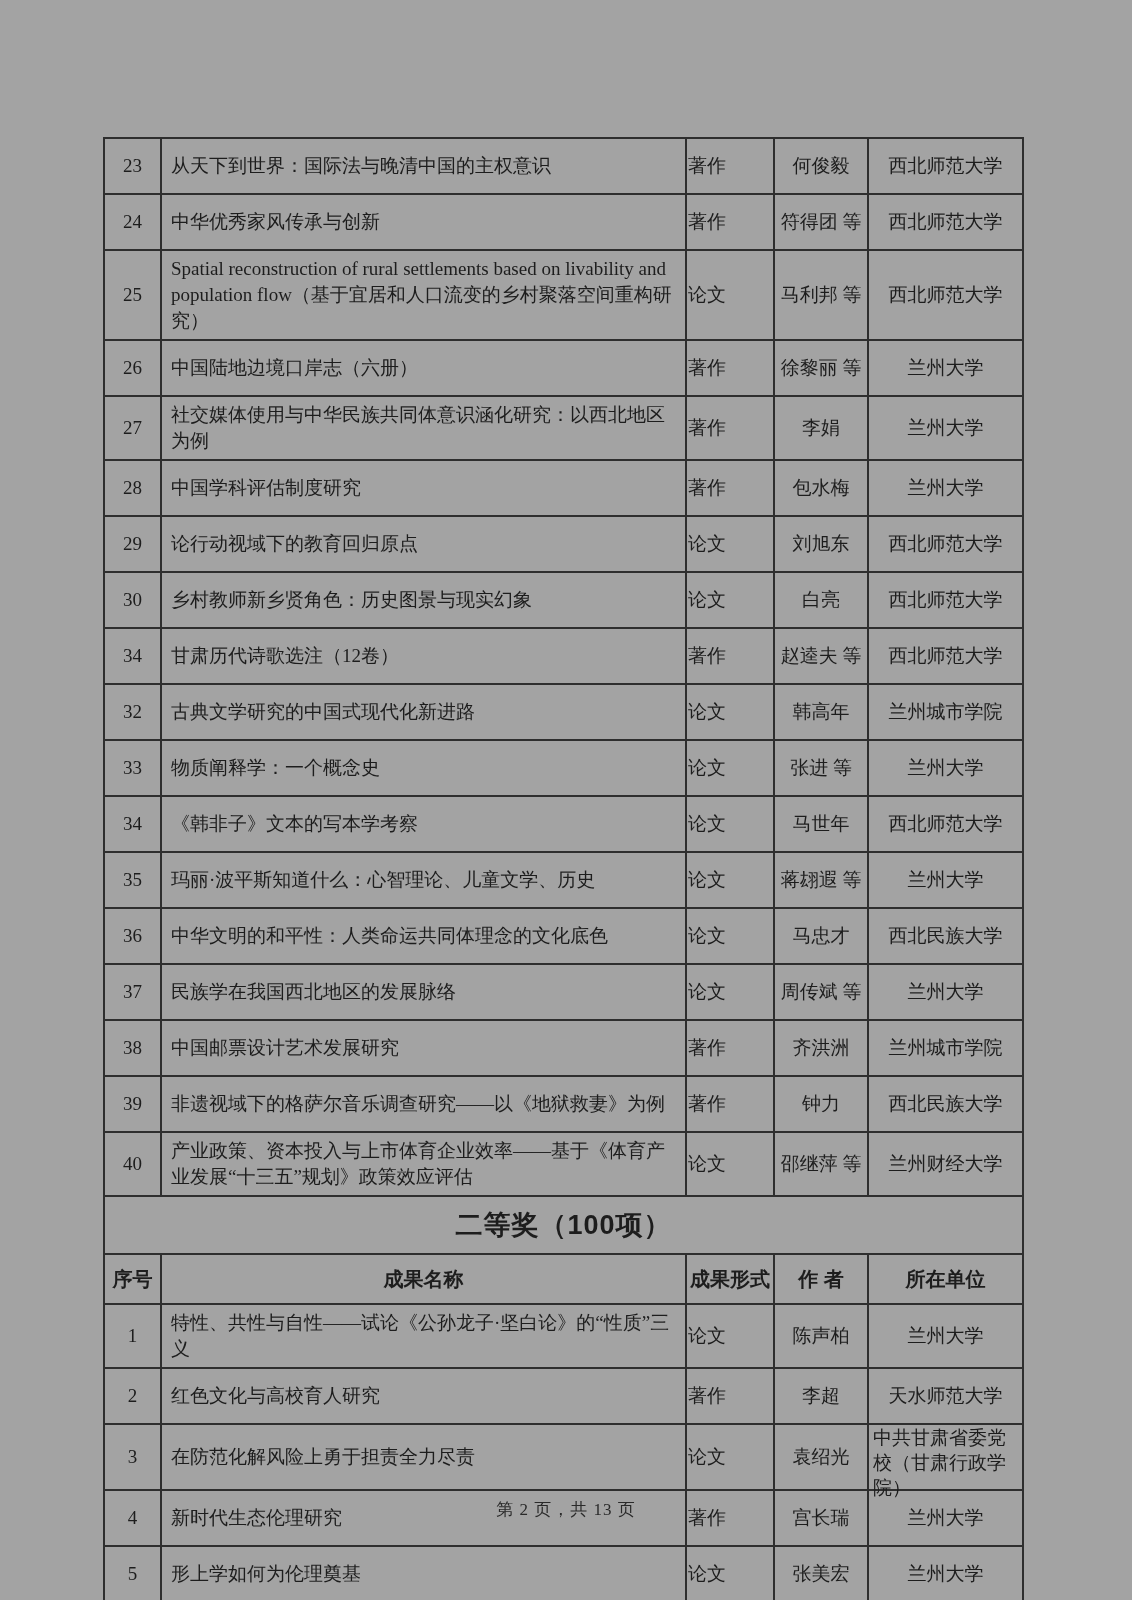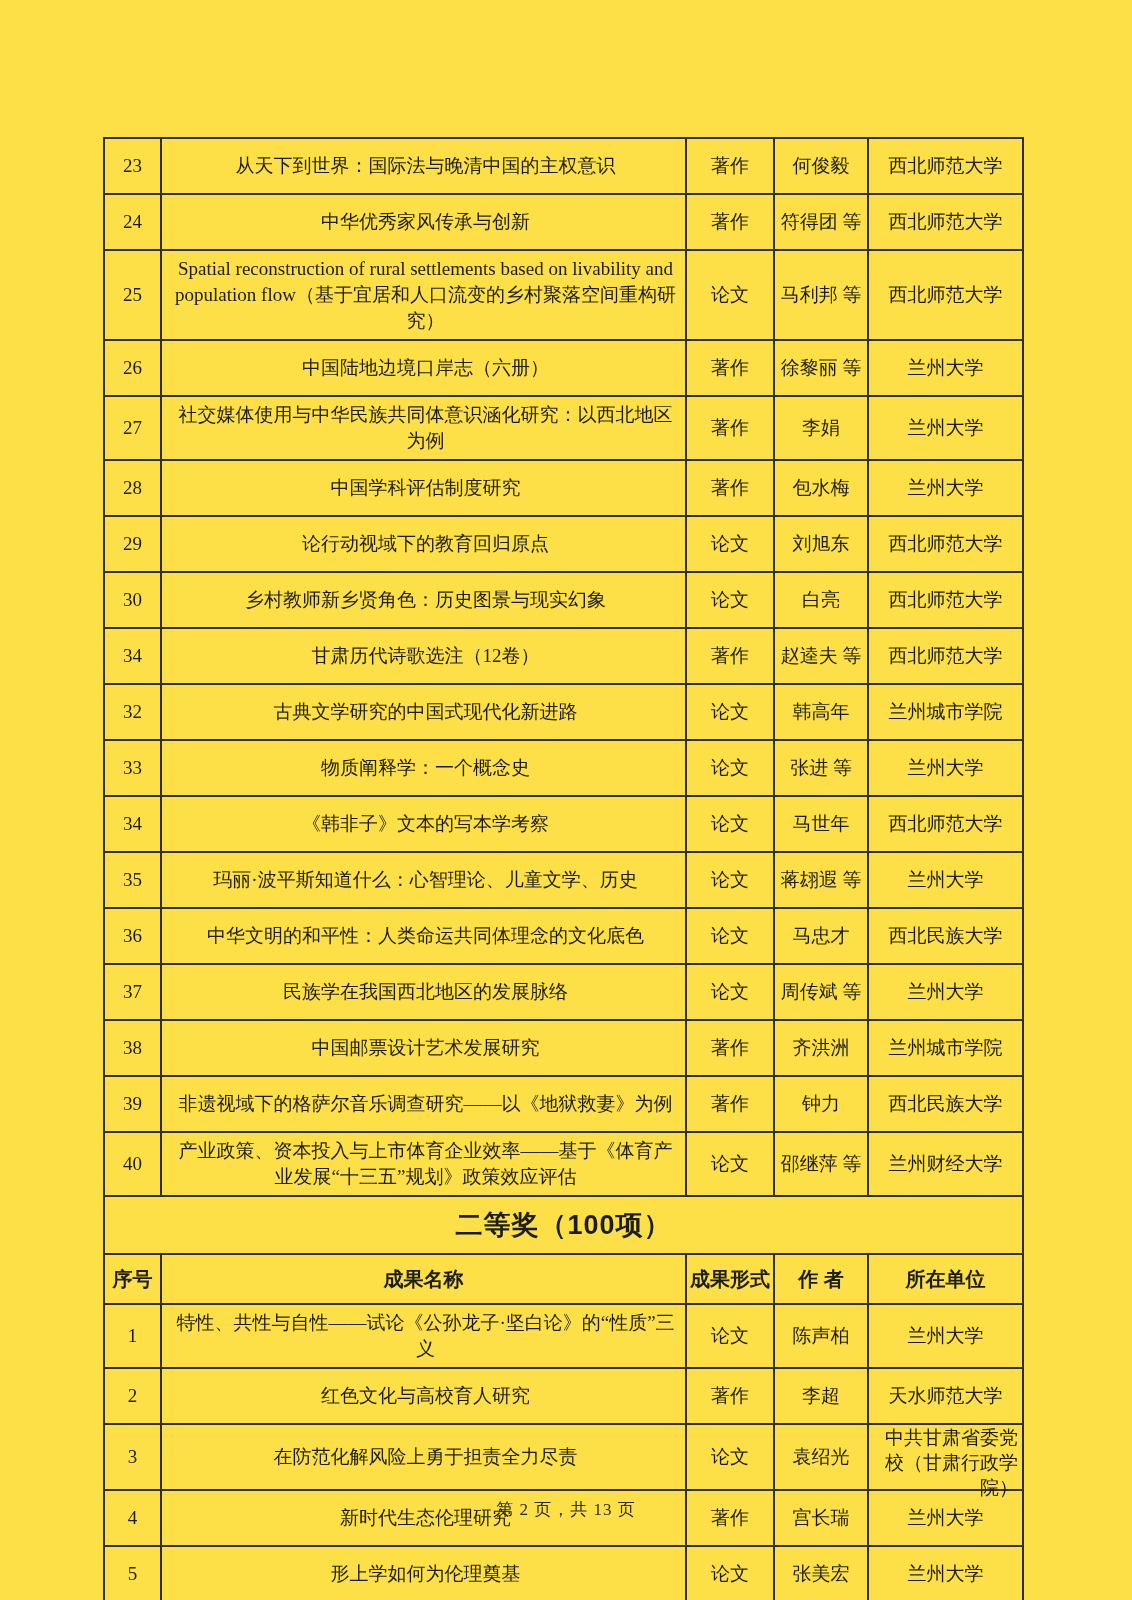--- a/index.html
+++ b/index.html
@@ -3,38 +3,38 @@
 <meta charset="utf-8">
 <style>
   html,body { margin:0; padding:0; }
   body {
     width:1132px; height:1600px;
     background:#ffffff;
     font-family:"Liberation Serif","DejaVu Serif",serif;
     color:#1d1d1d;
     position:relative;
   }
-  .sheet { position:absolute; inset:0; background:#fde047;padding-left:48px; }
+  .sheet { position:absolute; inset:0; background:#a3a3a3;padding-left:48px; }
 
   table.awards {
     position:absolute; left:103px; top:137px;
     width:919px;
     border-collapse:collapse;
     table-layout:fixed;
   }
   table.awards td, table.awards th {
     border:2px solid #2e2e2e;
     font-size:19px;
     line-height:26px;
     vertical-align:middle;
     overflow:visible;
   }
   td.col-index  { text-align:center; }
-  td.col-title  { text-align:center; padding:5px 5px 5px 9px; }
-  td.col-form   { text-align:center; }
+  td.col-title  { text-align:left; padding:5px 5px 5px 9px; }
+  td.col-form   { }
   td.col-author { text-align:center; }
   td.col-org    { text-align:center; padding:0 4px;font-family:Liberation Serif, serif; }
   tbody.data-rows td { height:44px; }
 
   tr.section-title-row td {
     height:54px;
     text-align:center;
     font-family:"Liberation Sans","DejaVu Sans",sans-serif;
     font-weight:bold;
     font-size:27px;
@@ -48,21 +48,21 @@
     font-size:20px;
     border-radius:12px;
   }
 
   .org-overflow {
     height:64px;
     overflow:visible;
     line-height:25px;
     position:relative;
     z-index:3;
-    text-align:right;
+    text-align:left;
   }
 
   .footer {
     position:absolute;
     top:1498px; left:0; width:100%;
     text-align:center;
     font-size:17px;
     letter-spacing:1px;
     color:#2a2a2a;
   }

